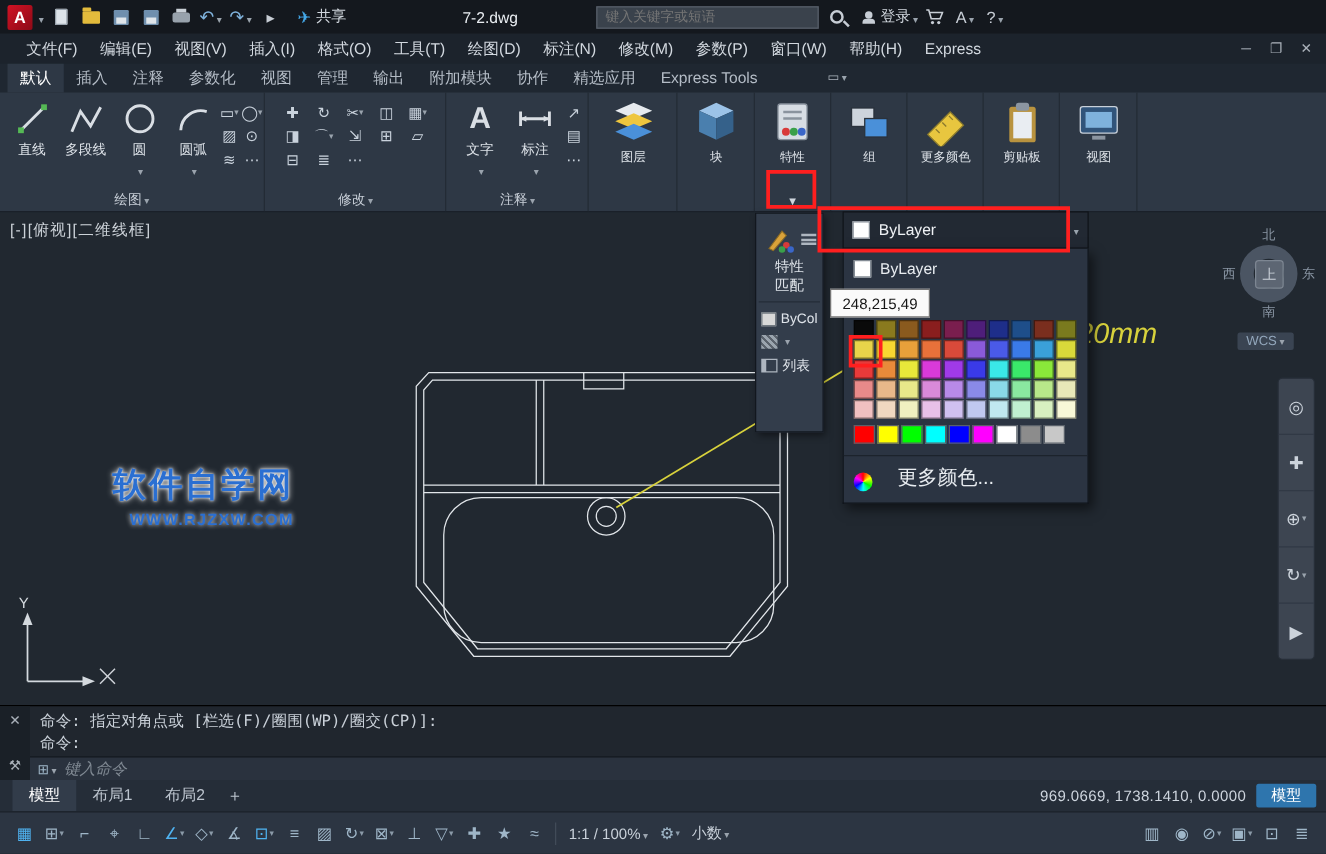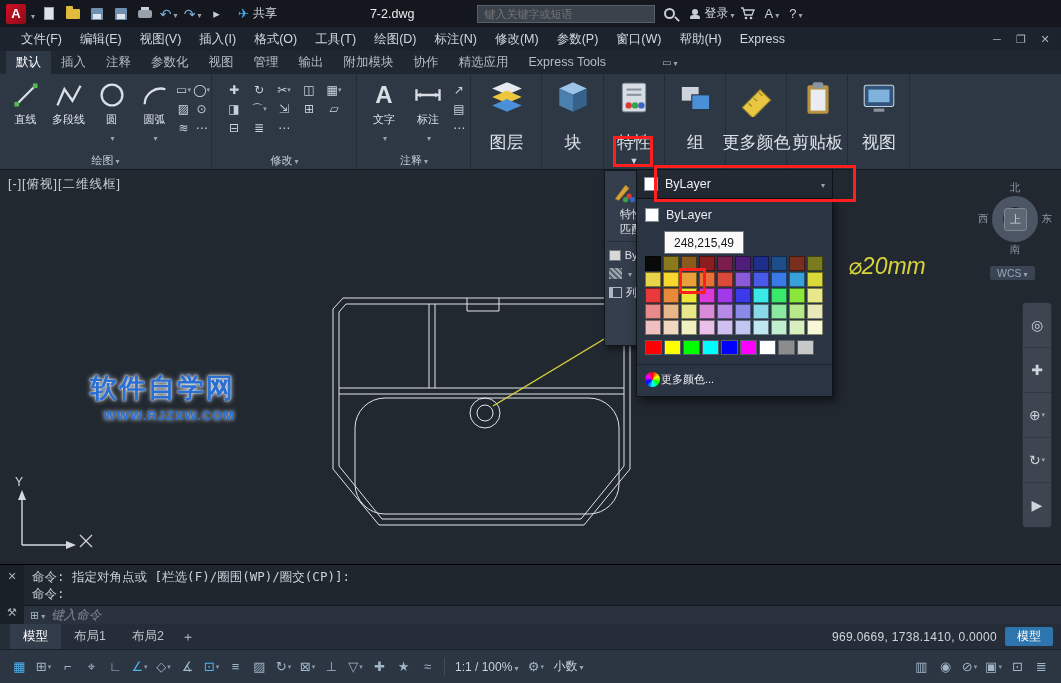--- a/index.html
+++ b/index.html
@@ -52,21 +52,21 @@
   .ticon{width:30px;height:30px}
   .lbl{font-size:11px;color:#dde2e8;margin-top:2px;white-space:nowrap}
   .smallgrid{display:grid;gap:3px;padding-top:4px}
   .sg2{grid-template-columns:repeat(2,15px)}
   .sg5{grid-template-columns:repeat(5,22px)}
   .sg1{grid-template-columns:repeat(1,18px)}
   .sg-icon{height:16px;color:#c9d2dc;font-size:12px;display:flex;align-items:center;justify-content:center}
   .sg-icon.dd::after{content:"▾";font-size:7px;color:#9aa3ad}
   .pbar{position:absolute;bottom:1px;left:0;right:0;text-align:center;font-size:11px;color:#c6cdd6;height:16px;line-height:16px}
   .single{display:flex;flex-direction:column;align-items:center;width:100%;padding-top:5px}
-  .plbl{font-size:17px;color:#dde2e8;margin-top:14px;white-space:nowrap}
+  .plbl{font-size:10px;color:#dde2e8;margin-top:2px;white-space:nowrap}
   .flyarrow{position:absolute;bottom:3px;left:50%;transform:translateX(-50%);color:#cfd6de;font-size:9px}
 
   
   #canvas{position:absolute;left:0;top:170px;width:1061px;height:394px;background:#212830}
   .vplabel{position:absolute;left:8px;top:6px;font-size:12.5px;color:#ccd2d8;letter-spacing:1px}
   .watermark{position:absolute;left:90px;top:200px;text-align:right}
   .wm-title{font-size:27px;font-weight:bold;color:#2a6fd2;text-shadow:0 0 5px rgba(255,255,255,.95),0 0 2px #fff;letter-spacing:2px}
   .wm-url{font-size:13px;font-weight:bold;color:#2a6fd2;text-shadow:0 0 4px rgba(255,255,255,.95);letter-spacing:1px;margin-top:2px}
   
   #viewcube{position:absolute;left:978px;top:12px;width:74px;height:74px}
@@ -85,33 +85,33 @@
   .fly-row{display:flex;align-items:center;gap:4px;padding:3px 4px;color:#dfe4ea;font-size:11px;white-space:nowrap;overflow:hidden}
   .fly-txt{text-align:center;font-size:11.5px;color:#dfe4ea;line-height:15px}
   .fly-sep{height:1px;background:#252d38;margin:4px 2px}
   .hamb{width:12px;height:9px;border-top:2px solid #aeb6c0;border-bottom:2px solid #aeb6c0;position:relative}
   .hamb::after{content:"";position:absolute;left:0;top:2.5px;width:12px;height:2px;background:#aeb6c0}
   .minisw{width:13px;height:11px;background:#d8d8d8;border:1px solid #707880}
   .trans-ic{width:13px;height:11px;background:repeating-linear-gradient(45deg,#9aa4ae 0 2px,#5a626c 2px 4px)}
   .list-ic{width:13px;height:11px;border:1px solid #aeb6c0;border-left-width:4px}
 
   
-  #colordrop{position:absolute;left:636px;top:169px;width:197px;z-index:5}
+  #colordrop{position:absolute;left:674px;top:169px;width:197px;z-index:5}
   .cd-head{height:30px;background:#222933;border:1px solid #0f1318;display:flex;align-items:center;padding:0 7px;gap:7px;font-size:12.5px;color:#eef1f4}
   .cd-head .caret{margin-left:auto}
   .cd-body{background:#2b3442;border:1px solid #0f1318;border-top:none;box-shadow:3px 4px 9px rgba(0,0,0,.55);padding:4px 0 6px}
   .sw{width:14px;height:14px;background:#fff;border:1px solid #848c95}
   .cd-item{display:flex;align-items:center;gap:7px;padding:4px 8px;font-size:12.5px;color:#e8ecf0;height:24px}
   .cd-spacer{height:24px}
   .palette{display:grid;grid-template-columns:repeat(10,17px);gap:1px;padding:5px 8px 3px}
   .pw{width:16px;height:15px;border:1px solid rgba(0,0,0,.45)}
   .cd-label{font-size:12px;color:#dfe4ea;padding:7px 8px 2px}
   .idxrow{display:flex;gap:2px;padding:2px 8px 7px}
   .iw{width:17px;height:15px;border:1px solid #596069}
-  .cd-more{display:flex;align-items:flex-start;gap:1px;padding:7px 8px 3px;font-size:11px;color:#e8ecf0;border-top:1px solid #1c232c;margin-top:2px}
+  .cd-more{display:flex;align-items:flex-end;gap:20px;padding:7px 8px 3px;font-size:16px;color:#e8ecf0;border-top:1px solid #1c232c;margin-top:2px}
   .wheel{width:15px;height:15px;border-radius:50%;background:conic-gradient(#f00,#ff0,#0f0,#0ff,#00f,#f0f,#f00)}
   #tooltip{position:absolute;left:664px;top:231px;min-width:80px;height:23px;background:#fafafa;border:1px solid #757575;color:#151515;font-size:12px;display:flex;align-items:center;justify-content:center;padding:0 5px;z-index:8}
   .redbox{position:absolute;border:3px solid #ff1f1f;z-index:9;pointer-events:none}
 
   
   #cmd{position:absolute;left:0;top:564px;width:100%;height:60px;background:#20262e;border-top:1px solid #000;display:flex}
   .cmd-gutter{width:24px;background:#1a2027;display:flex;flex-direction:column;justify-content:space-between;align-items:center;padding:5px 0}
   .gx{color:#aab1ba;font-size:11px}
   .cmd-main{flex:1;display:flex;flex-direction:column}
   .cmd-hist{flex:1;padding:3px 8px;font-family:"DejaVu Sans Mono",monospace;font-size:12.5px;color:#c9d0d8;line-height:17px}

